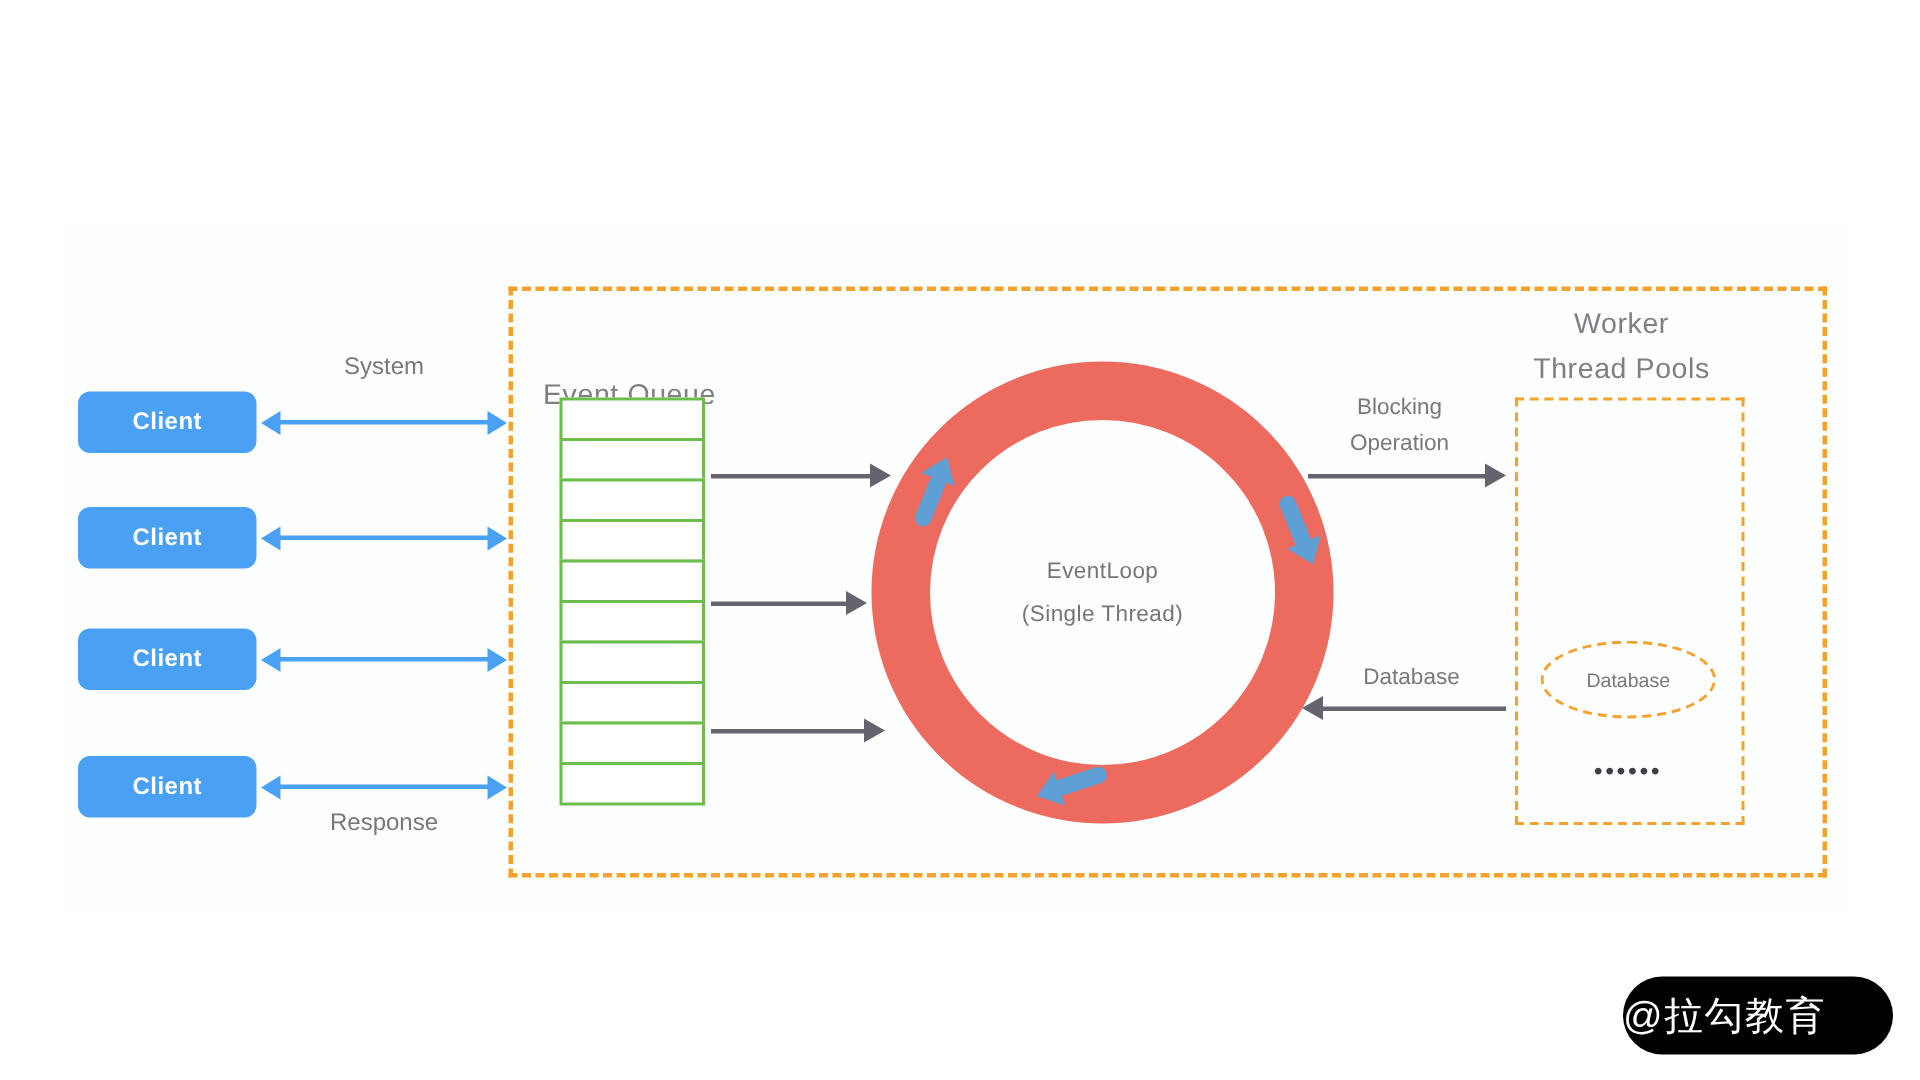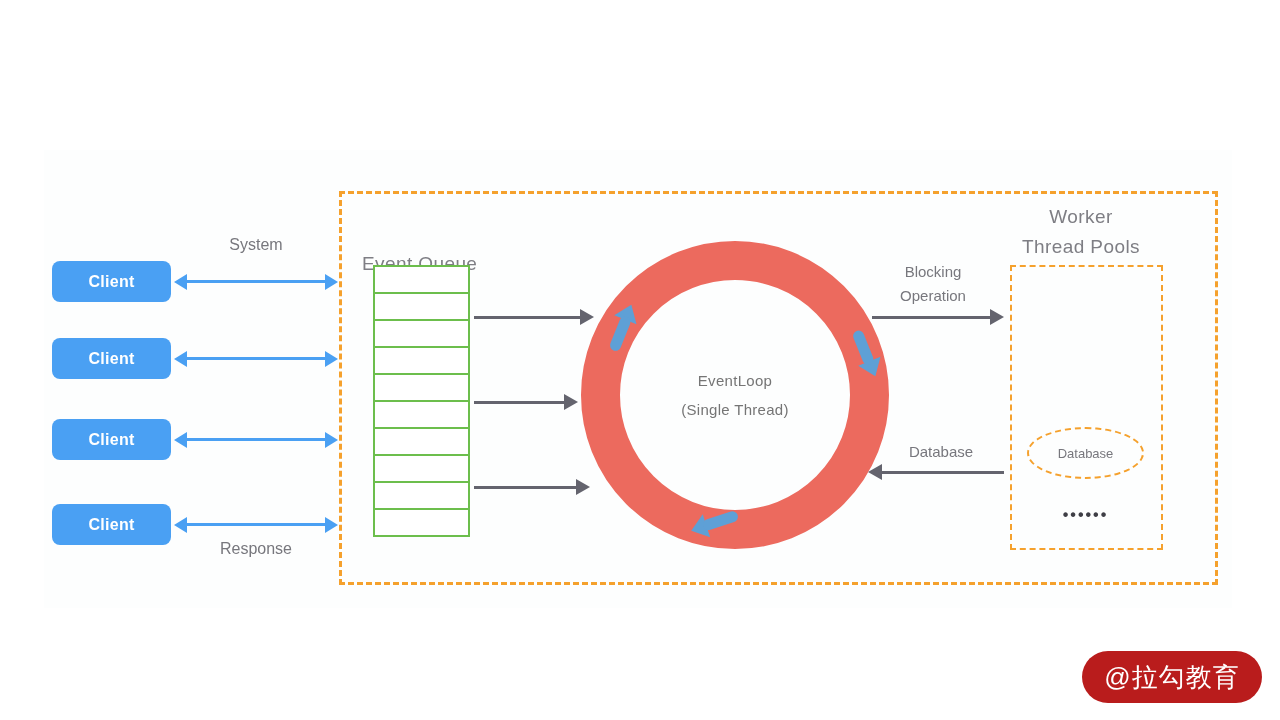--- a/index.html
+++ b/index.html
@@ -68,22 +68,22 @@
               border:2px dashed #F5A12D; }
   .pool { position:absolute; left:1027px; width:117px; height:52px;
           border:2px dashed #F5A12D; border-radius:50%;
           display:flex; align-items:center; justify-content:center;
           color:#77777D; font-size:13px; }
   .dots { position:absolute; left:1027px; top:506px; width:117px; text-align:center;
           color:#3F3F46; font-size:16px; font-weight:bold; letter-spacing:2px; }
 
   
   .watermark { position:absolute; left:1082px; top:651px; width:180px; height:52px;
-               background:#b91c1c; border-radius:26px; color:#ffffff;
-               font-size:26px; display:flex; align-items:center; justify-content:center;
+               background:#000000; border-radius:26px; color:#ffffff;
+               font-size:26px; display:flex; align-items:center; 
                letter-spacing:1px; }
 </style>
 </head>
 <body>
 
 <div class="stage">
   <div class="panel"></div>
 
   <div class="client" style="top:261px;">
       <span>Client</span>

